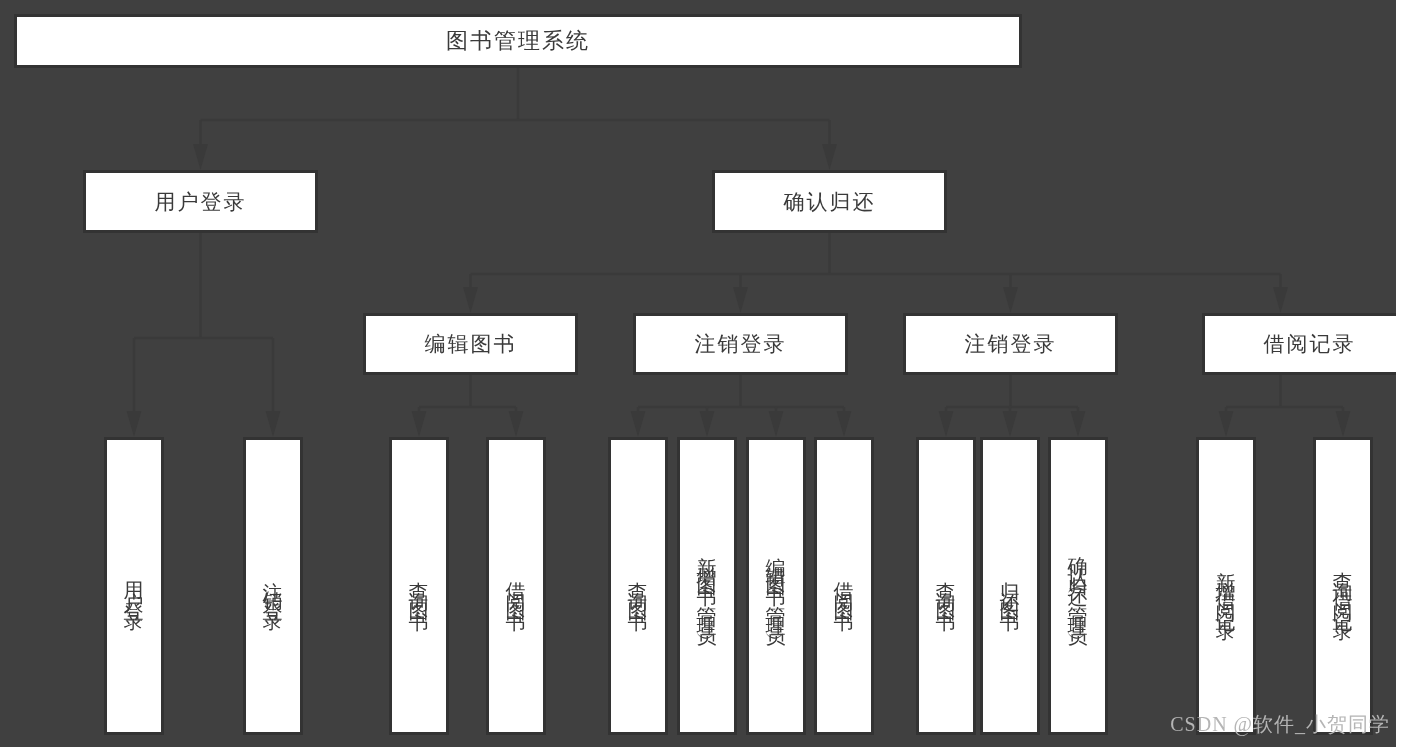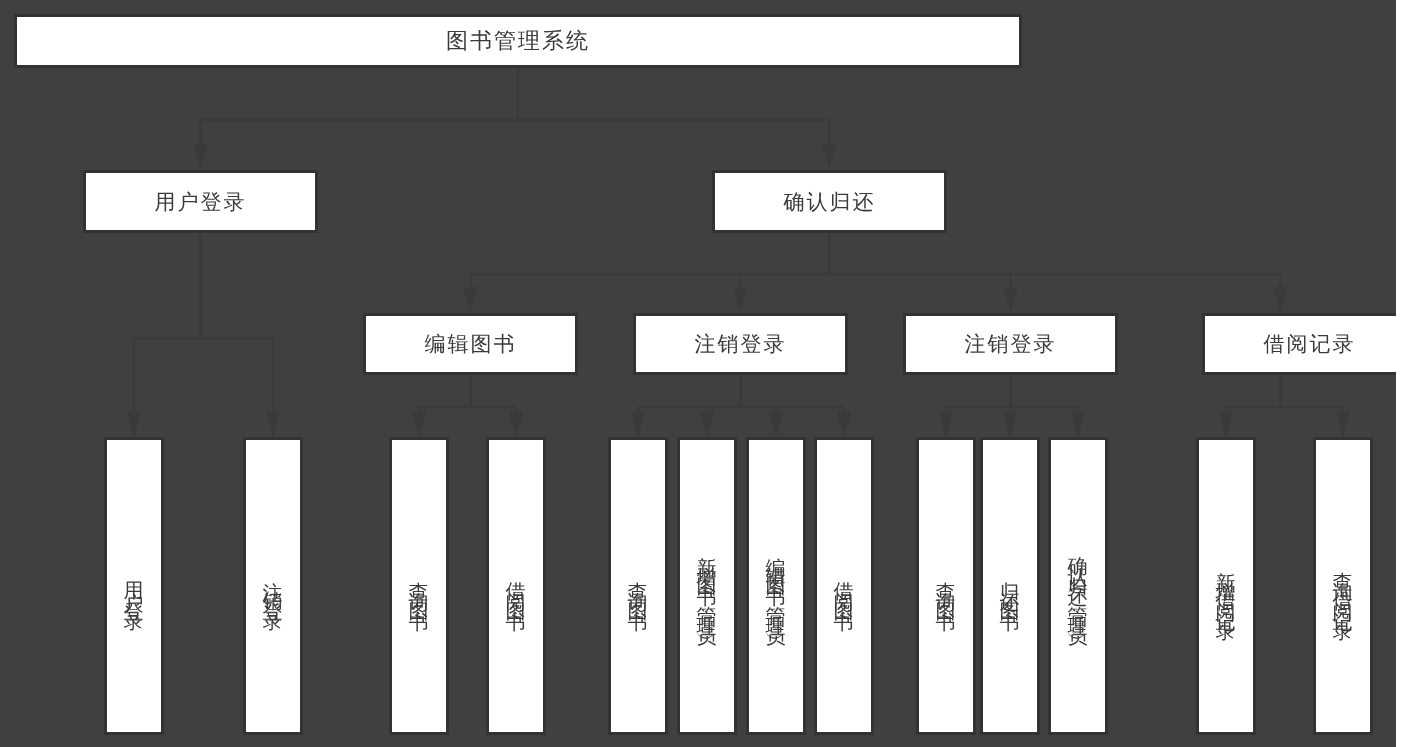--- a/index.html
+++ b/index.html
@@ -210,14 +210,15 @@
   <div class="node leaf l-c3">
     <span class="vtext">确认归还（管理员）</span>
   </div>
   <div class="node leaf l-r1">
     <span class="vtext">新增借阅记录</span>
   </div>
   <div class="node leaf l-r2">
     <span class="vtext">查询借阅记录</span>
   </div>
 
+  <div class="watermark">CSDN @软件_小贺同学</div>
 
 </div>
 
 </body></html>

